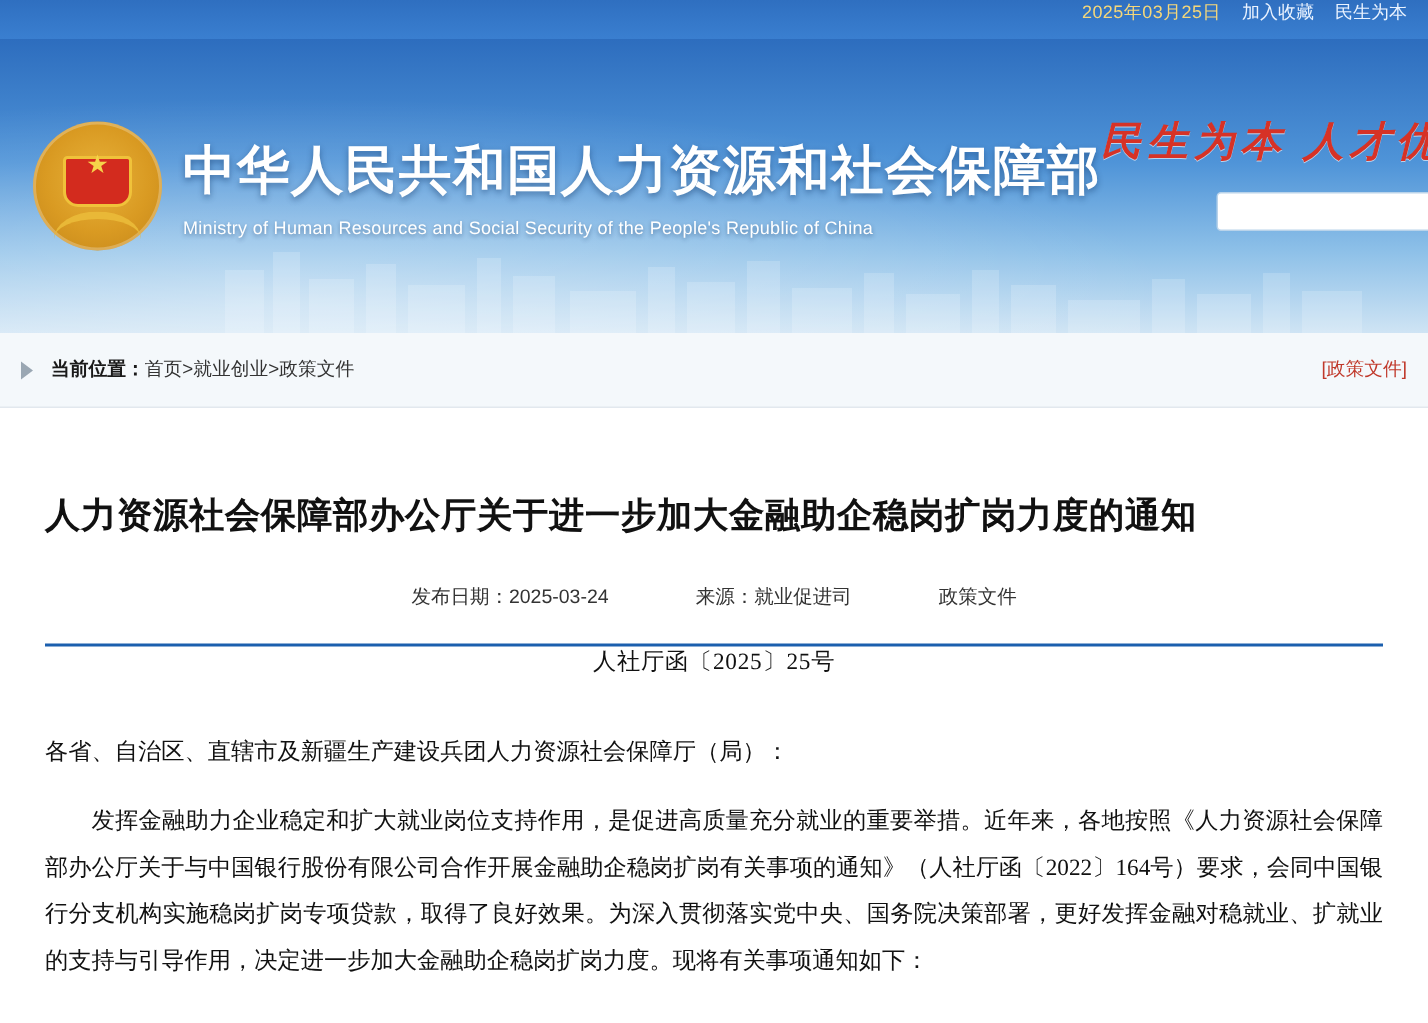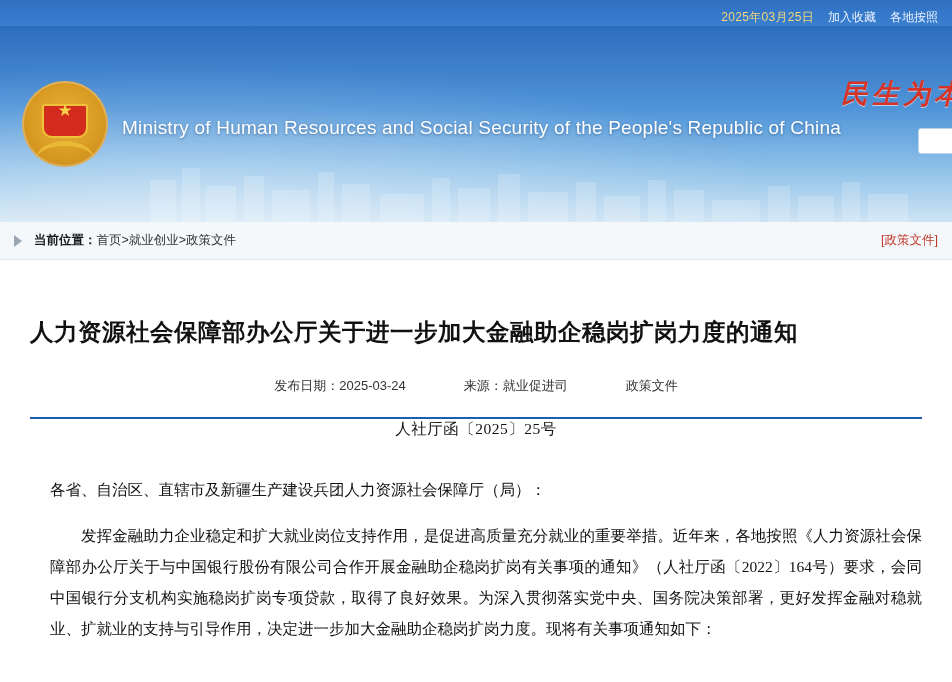--- a/index.html
+++ b/index.html
@@ -10,21 +10,21 @@
     background: #ffffff;
     overflow: hidden;
   }
   .page { width: 952px; height: 682px; position: relative; }
 
   
   .topbar {
     height: 26px;
     background: linear-gradient(to bottom, #2f6fc0, #3a7fd0);
     display: flex;
-    align-items: flex-end;
+    align-items: flex-start;
     justify-content: flex-end;
     padding-right: 14px;
     gap: 14px;
     font-size: 12px;
     color: #eaf3ff;
   }
   .topbar .date { color: #f5d77a; letter-spacing: .3px; }
   .topbar a { color: #eaf3ff; text-decoration: none; }
 
   
@@ -84,21 +84,21 @@
     font-family: "Liberation Serif", serif;
     font-weight: bold;
     font-size: 35px;
     color: #ffffff;
     letter-spacing: 1px;
     text-shadow: 0 2px 4px rgba(12,45,90,.45);
     white-space: nowrap;
   }
   .title-en {
     margin-top: 8px;
-    font-size: 19px;
+    font-size: 12px;
     color: #ffffff;
     letter-spacing: .2px;
     text-shadow: 0 1px 3px rgba(12,45,90,.45);
     white-space: nowrap;
   }
   .right-block {
     margin-left: auto;
     display: flex;
     flex-direction: column;
     align-items: flex-end;
@@ -125,21 +125,21 @@
   }
   .searchbox input {
     border: 0; outline: 0; flex: 1 1 auto;
     font-size: 12px; color: #333;
     font-family: "Liberation Sans", sans-serif;
     background: transparent;
   }
 
   
   .crumbbar {
-    height: 38px;
+    height: 50px;
     background: #f4f8fb;
     border-bottom: 1px solid #e2e8ee;
     display: flex;
     align-items: center;
     padding: 0 14px;
     font-size: 12.5px;
     color: #333;
   }
   .crumb-arrow {
     width: 0; height: 0;
@@ -187,33 +187,32 @@
     color: #111;
     letter-spacing: .5px;
   }
   .body-p {
     margin-top: 34px;
     font-family: "Liberation Serif", serif;
     font-size: 15.5px;
     line-height: 2.0;
     color: #111;
     text-align: justify;
-    margin-left: 20px;
   }
   .body-p.indent { margin-top: 6px; text-indent: 2em; }
 </style>
 </head>
 <body>
 
 <div class="page">
 
   <div class="topbar">
     <span class="date">2025年03月25日</span>
     <a href="#">加入收藏</a>
-    <a href="#">各地按照</a>
+    <a href="#">民生为本</a>
   </div>
 
   <div class="banner">
     <svg class="skyline" viewBox="0 0 952 72" preserveAspectRatio="none">
       <g fill="#ffffff" opacity="0.55">
         <rect x="150" y="30" width="26" height="42"></rect>
         <rect x="182" y="18" width="18" height="54"></rect>
         <rect x="206" y="36" width="30" height="36"></rect>
         <rect x="244" y="26" width="20" height="46"></rect>
         <rect x="272" y="40" width="38" height="32"></rect>
@@ -238,20 +237,21 @@
 
     <div class="banner-inner">
       <div class="emblem">
         <div class="ring"></div>
         <div class="shield"></div>
         <div class="star">★</div>
         <div class="gear"></div>
       </div>
 
       <div class="titles">
+        <div class="title-cn">中华人民共和国人力资源和社会保障部</div>
         <div class="title-en">Ministry of Human Resources and Social Security of the People's Republic of China</div>
       </div>
 
       <div class="right-block">
         <div class="slogan">民生为本 人才优先</div>
         <div class="searchbox">
           <input type="text" placeholder="" style="">
 
         </div>
       </div>

